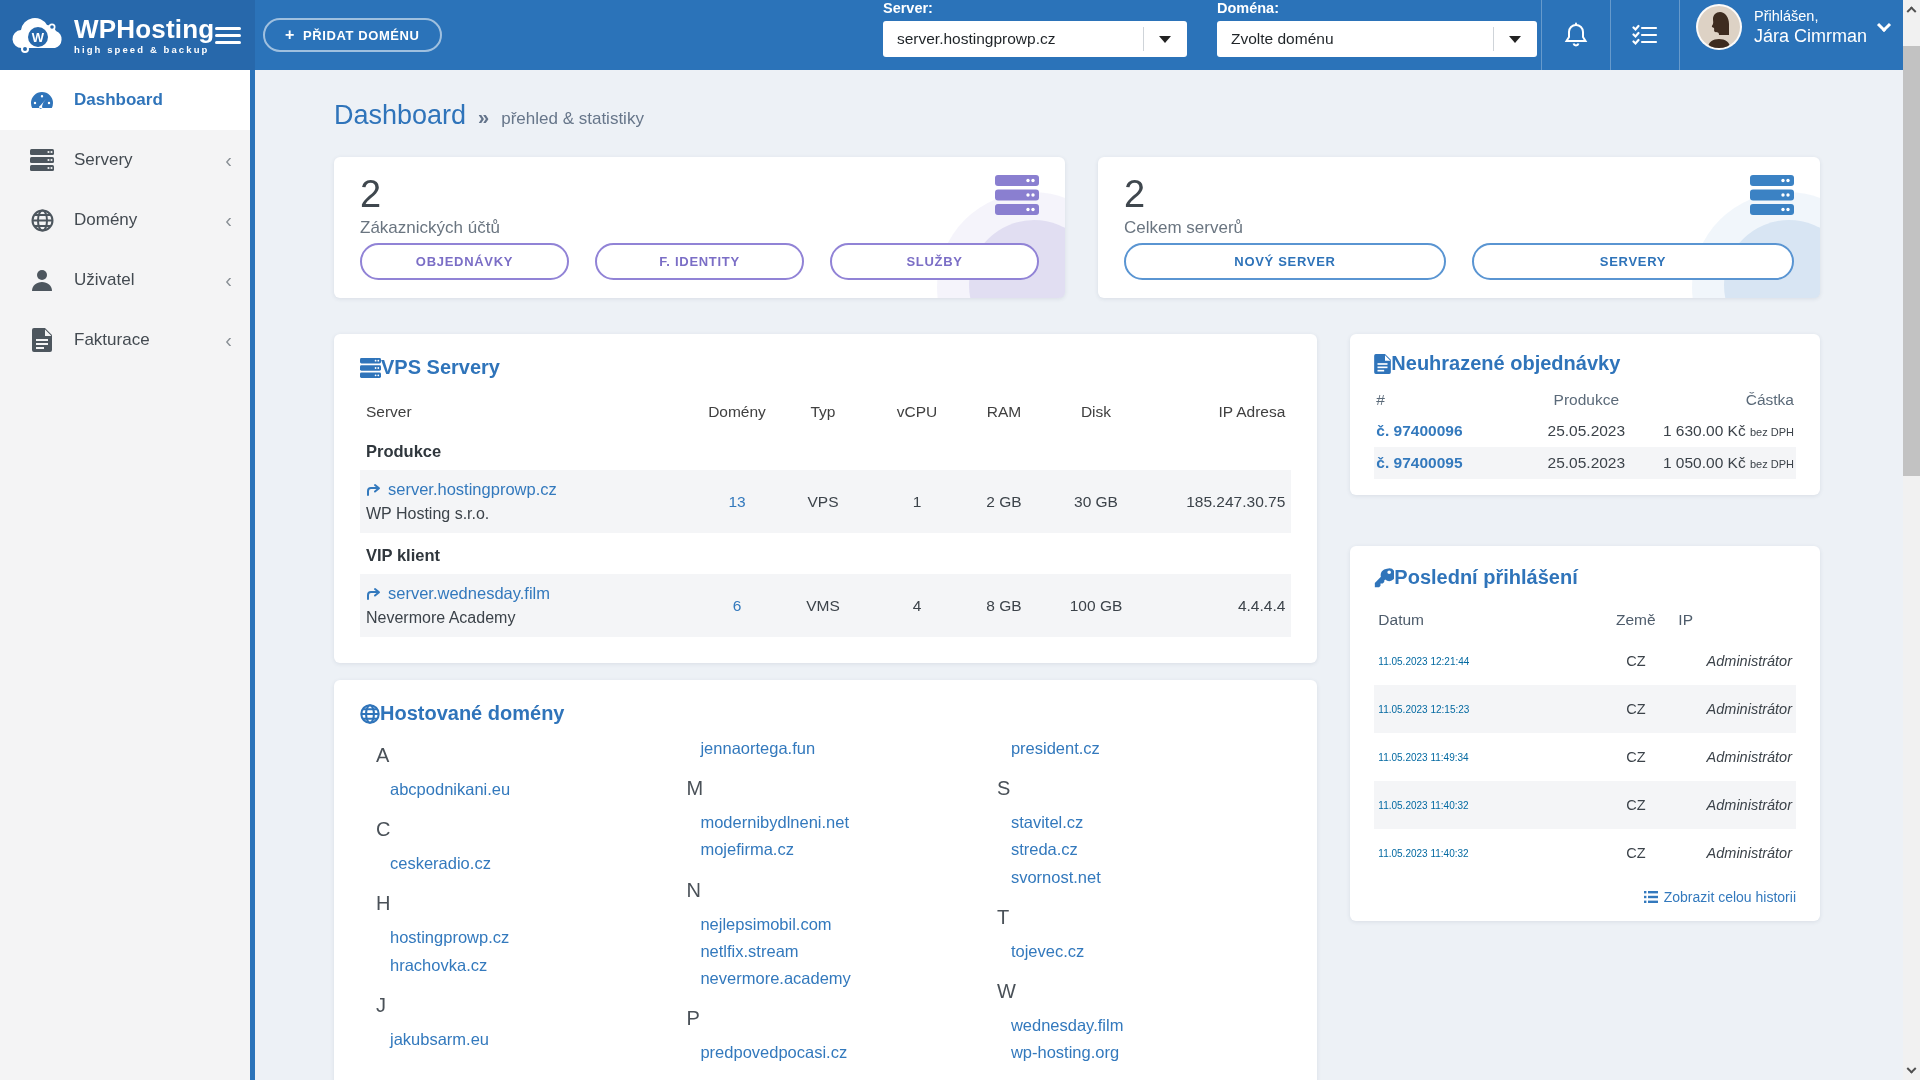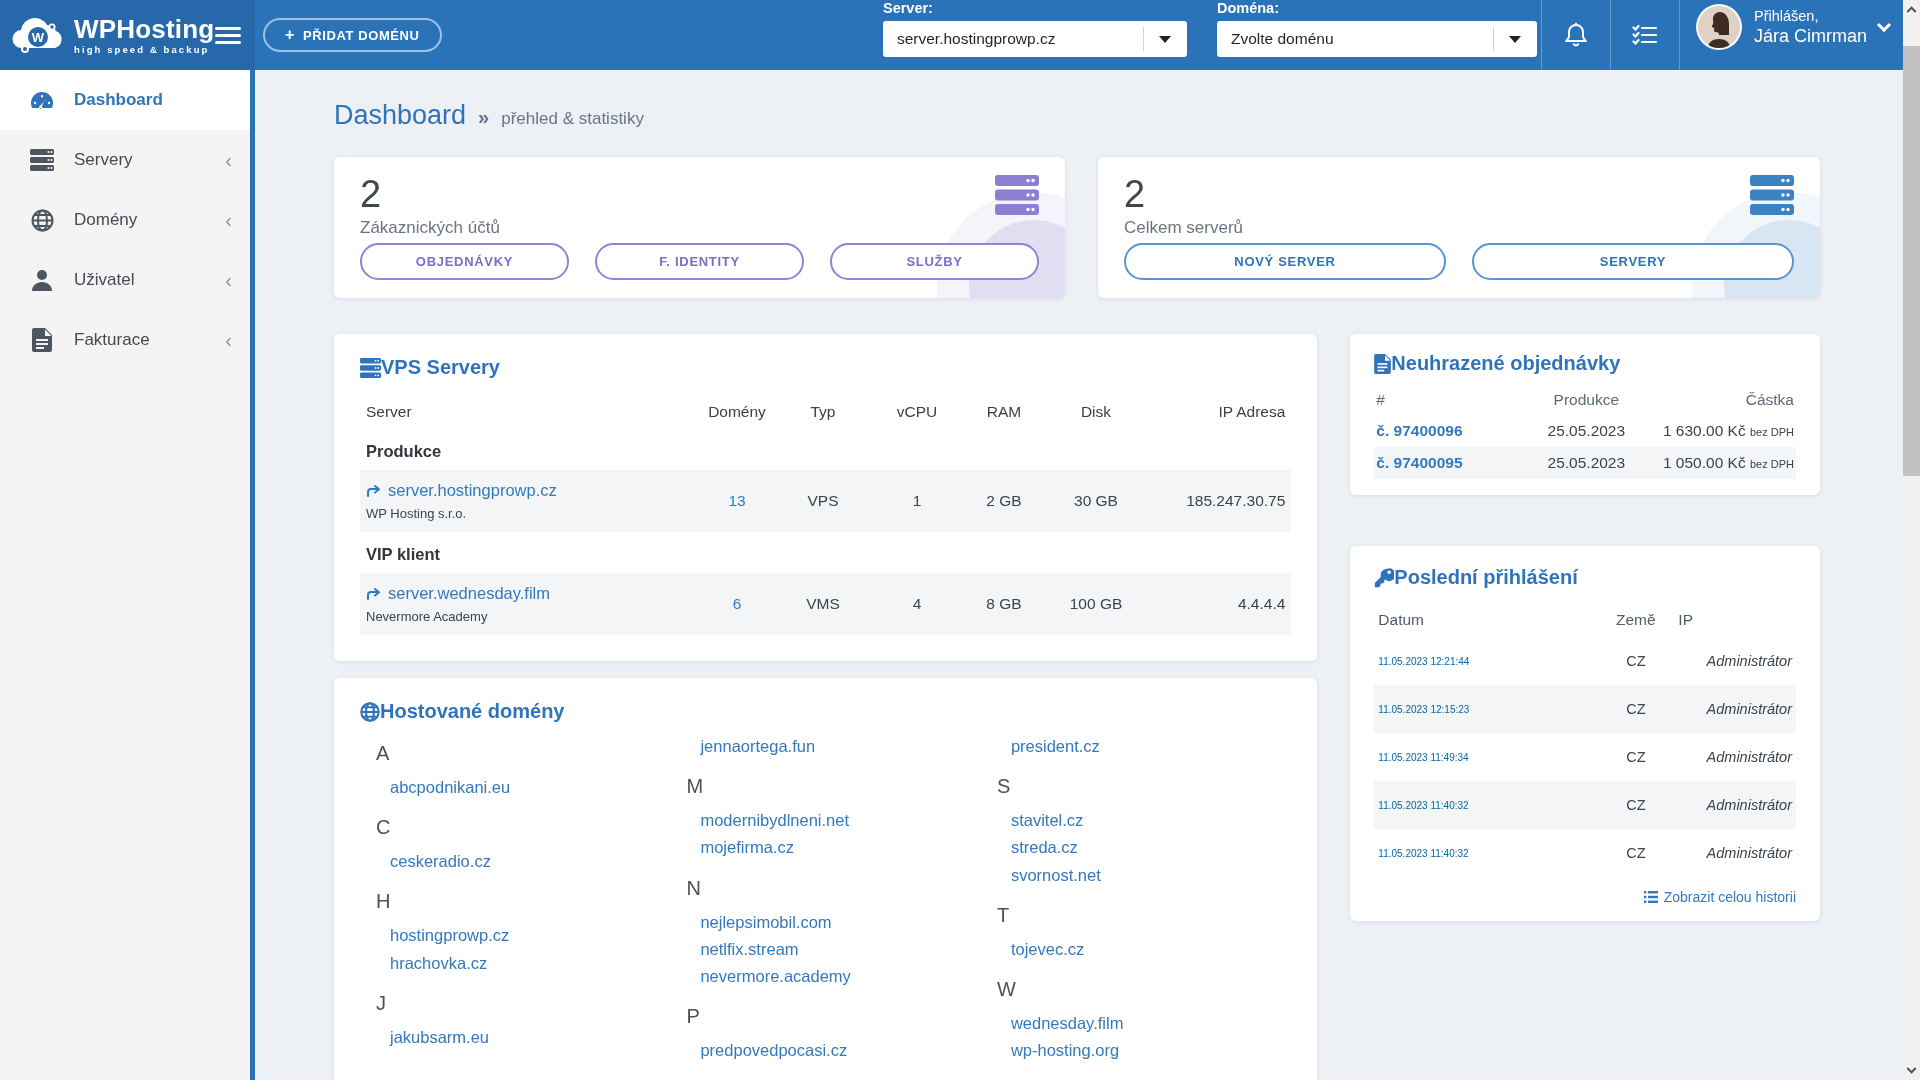--- a/index.html
+++ b/index.html
@@ -95,21 +95,21 @@
   .vps-panel { padding:22px 26px 26px; margin-bottom:17px; }
   .vgrid { display:grid; grid-template-columns:330px 82px 90px 98px 76px 108px 1fr; align-items:center; }
   .vhead { margin-top:16px; padding:8px 6px; color:#404040; font-size:15.5px; }
   .vhead > div { text-align:center; } .vhead .cl { text-align:left; } .vhead .cr { text-align:right; }
   .vgroup { padding:13px 6px 9px; font-size:16.5px; font-weight:bold; color:#30373d; }
   .vrow { background:#f4f5f7; padding:10px 6px; min-height:62px; }
   .vrow > div { text-align:center; font-size:15.5px; color:#3c434a; }
   .vrow .cl { text-align:left; } .vrow .cr { text-align:right; }
   .srv-link { display:flex; align-items:center; gap:7px; color:#3379bd; font-size:16.5px;
     text-decoration:none; cursor:pointer; }
-  .srv-sub { font-size:13px; color:#3c434a; margin-top:6px; }
+  .srv-sub { font-size:16px; color:#3c434a; margin-top:6px; }
   .cnt-link { color:#3379bd; cursor:pointer; }
 
   
   .hosted-panel { padding:22px 26px 30px; }
   .hcols { display:flex; margin-top:4px; }
   .hcol { flex:1; padding-left:12px; }
   .hletter { font-size:20px; color:#4a5158; margin:15px 0 9px 4px; }
   .hlink { display:block; color:#3379bd; font-size:16.5px; line-height:1.65; margin-left:18px;
     text-decoration:none; cursor:pointer; }
 

